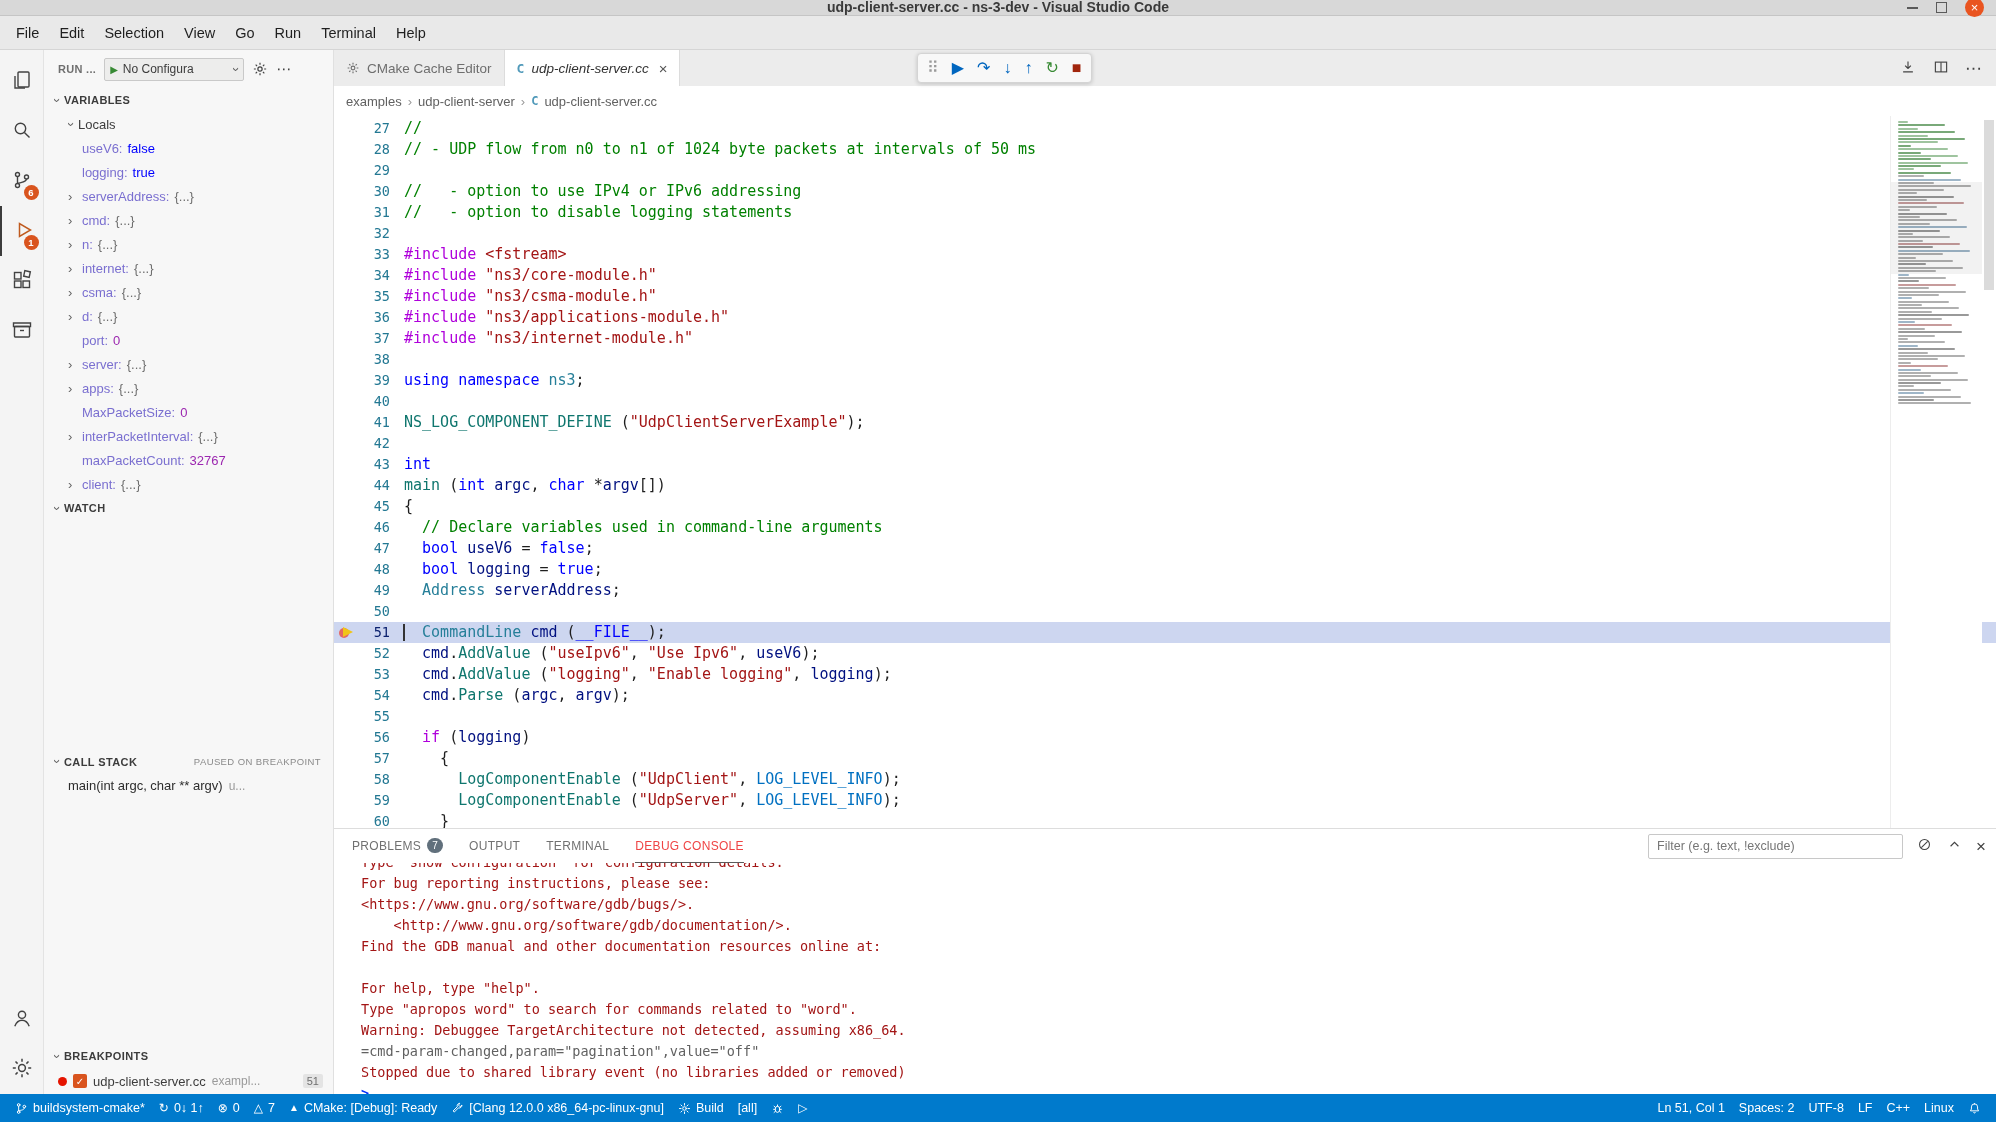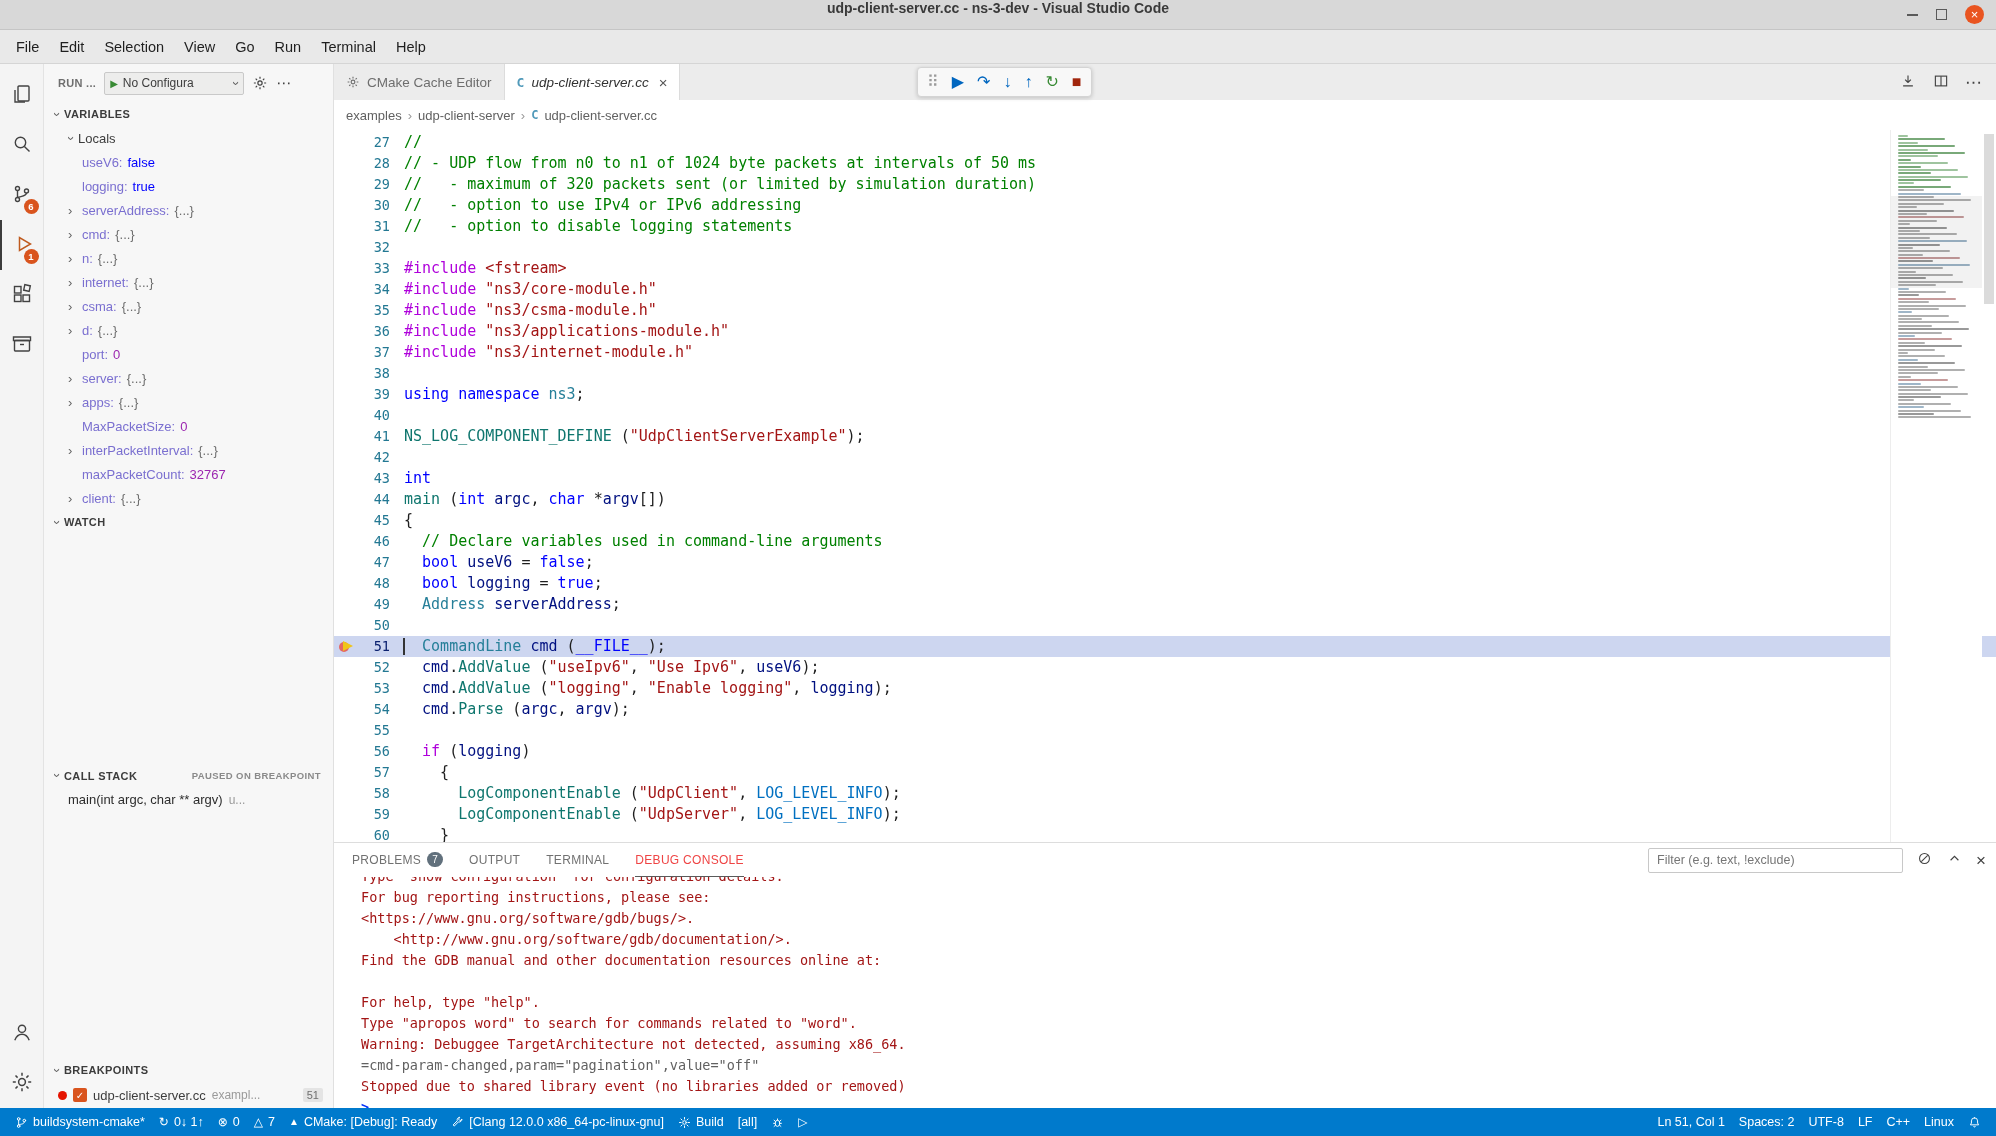--- a/index.html
+++ b/index.html
@@ -1,20 +1,20 @@
 <!DOCTYPE html>
 <html><head>
 <meta charset="utf-8">
 <style>
   *{box-sizing:border-box;margin:0;padding:0}
   html,body{width:1996px;height:1136px;overflow:hidden}
   body{font-family:"Liberation Sans",sans-serif;background:#fff;color:#1e1e1e;font-size:13px}
 
   
-  .titlebar{height:30px;background:#d8d8d8;border-bottom:1px solid #c5c5c5;display:flex;align-items:flex-start;justify-content:center;position:relative}
+  .titlebar{height:16px;background:#d8d8d8;border-bottom:1px solid #c5c5c5;display:flex;align-items:flex-end;justify-content:center;position:relative}
   .titlebar .title{font-size:14px;font-weight:bold;color:#3a3a3a}
   .win-controls{position:absolute;right:12px;top:0;height:100%;display:flex;align-items:center;gap:18px}
   .wc-min{width:11px;height:2px;background:#5a5a5a}
   .wc-max{width:11px;height:11px;border:1.5px solid #5a5a5a}
   .wc-close{width:19px;height:19px;border-radius:50%;background:#e95420;color:#fff;display:flex;align-items:center;justify-content:center;font-size:13px;line-height:1}
   .menubar{height:34px;background:#e9e9e9;border-bottom:1px solid #d5d5d5;display:flex;align-items:center;padding-left:6px}
   .menu-item{padding:16px 10px;font-size:14.5px;color:#1f1f1f;height:100%;display:flex;align-items:center}
 
   .workbench{display:flex;height:1044px}
 
@@ -30,21 +30,21 @@
   .sb-toolbar{height:38px;flex:0 0 38px;display:flex;align-items:center;padding:0 10px 0 14px;gap:8px}
   .run-label{font-size:11px;font-weight:bold;color:#6f6f6f;letter-spacing:.3px;white-space:nowrap}
   .config-dd{height:23px;flex:0 0 140px;background:#ededec;border:1px solid #c9c9c9;border-radius:2px;display:flex;align-items:center;padding:0 5px;gap:5px;overflow:hidden}
   .config-dd .play{color:#388a34;font-size:10px}
   .dd-label{font-size:12px;color:#3c3c3c;white-space:nowrap;overflow:hidden;flex:1}
   .chev-down{display:inline-block;transform:rotate(90deg);color:#616161;font-size:13px;line-height:1}
   .sb-gear{color:#424242;display:flex}
   .sb-more{color:#424242;font-size:15px;letter-spacing:1px}
   .sb-header{height:24px;flex:0 0 24px;display:flex;align-items:center;padding:0 12px 0 6px;font-size:11px;font-weight:bold;color:#3c3c3c;letter-spacing:.4px}
   .twisty-down{display:inline-block;transform:rotate(90deg);font-size:13px;color:#646464;width:14px;text-align:center;font-weight:normal}
-  .paused-badge{margin-left:auto;font-size:9.5px;color:#8a8a8a;font-weight:bold}
+  .paused-badge{margin-left:auto;font-size:9.5px;color:#8a8a8a;font-weight:normal}
   .scope-row{height:24px;flex:0 0 24px;display:flex;align-items:center;padding-left:20px;font-size:13px}
   .var-row{height:24px;flex:0 0 24px;display:flex;align-items:center;padding-left:24px;white-space:nowrap;overflow:hidden;font-size:13px}
   .var-row .twisty{width:14px;color:#646464;font-size:13px;flex:0 0 14px}
   .invis{visibility:hidden}
   .var-name{color:#7a6fd0}
   .var-val{margin-left:5px}
   .v-bool{color:#0000ff}
   .v-num{color:#9c27b0}
   .v-obj{color:#6e6e6e}
   .frame-row{height:24px;flex:0 0 24px;display:flex;align-items:center;padding-left:24px;gap:6px;font-size:13px;color:#2d2d2d;white-space:nowrap;overflow:hidden}
@@ -377,21 +377,21 @@
         <span class="bc-item">udp-client-server</span>
         <span class="bc-sep">›</span>
         <span class="bc-cicon">C</span>
         <span class="bc-item">udp-client-server.cc</span>
       </div>
 
     <div class="editor">
       <div>
           <div class="code-line"><span class="glyph"></span><span class="ln">27</span><span class="code-text"><span class="tk-c">//</span></span></div>
           <div class="code-line"><span class="glyph"></span><span class="ln">28</span><span class="code-text"><span class="tk-c">// - UDP flow from n0 to n1 of 1024 byte packets at intervals of 50 ms</span></span></div>
-          <div class="code-line"><span class="glyph"></span><span class="ln">29</span><span class="code-text"><span class="tk-c">//   - maximum of 320 packets sent (or limited by simulation duration)</span></span></div>
+          <div class="code-line"><span class="glyph"></span><span class="ln">29</span></div>
           <div class="code-line"><span class="glyph"></span><span class="ln">30</span><span class="code-text"><span class="tk-c">//   - option to use IPv4 or IPv6 addressing</span></span></div>
           <div class="code-line"><span class="glyph"></span><span class="ln">31</span><span class="code-text"><span class="tk-c">//   - option to disable logging statements</span></span></div>
           <div class="code-line"><span class="glyph"></span><span class="ln">32</span><span class="code-text"></span></div>
           <div class="code-line"><span class="glyph"></span><span class="ln">33</span><span class="code-text"><span class="tk-m">#include</span><span class="tk-p"> </span><span class="tk-s">&lt;fstream&gt;</span></span></div>
           <div class="code-line"><span class="glyph"></span><span class="ln">34</span><span class="code-text"><span class="tk-m">#include</span><span class="tk-p"> </span><span class="tk-s">"ns3/core-module.h"</span></span></div>
           <div class="code-line"><span class="glyph"></span><span class="ln">35</span><span class="code-text"><span class="tk-m">#include</span><span class="tk-p"> </span><span class="tk-s">"ns3/csma-module.h"</span></span></div>
           <div class="code-line"><span class="glyph"></span><span class="ln">36</span><span class="code-text"><span class="tk-m">#include</span><span class="tk-p"> </span><span class="tk-s">"ns3/applications-module.h"</span></span></div>
           <div class="code-line"><span class="glyph"></span><span class="ln">37</span><span class="code-text"><span class="tk-m">#include</span><span class="tk-p"> </span><span class="tk-s">"ns3/internet-module.h"</span></span></div>
           <div class="code-line"><span class="glyph"></span><span class="ln">38</span><span class="code-text"></span></div>
           <div class="code-line"><span class="glyph"></span><span class="ln">39</span><span class="code-text"><span class="tk-k">using</span><span class="tk-p"> </span><span class="tk-k">namespace</span><span class="tk-p"> </span><span class="tk-t">ns3</span><span class="tk-p">;</span></span></div>

